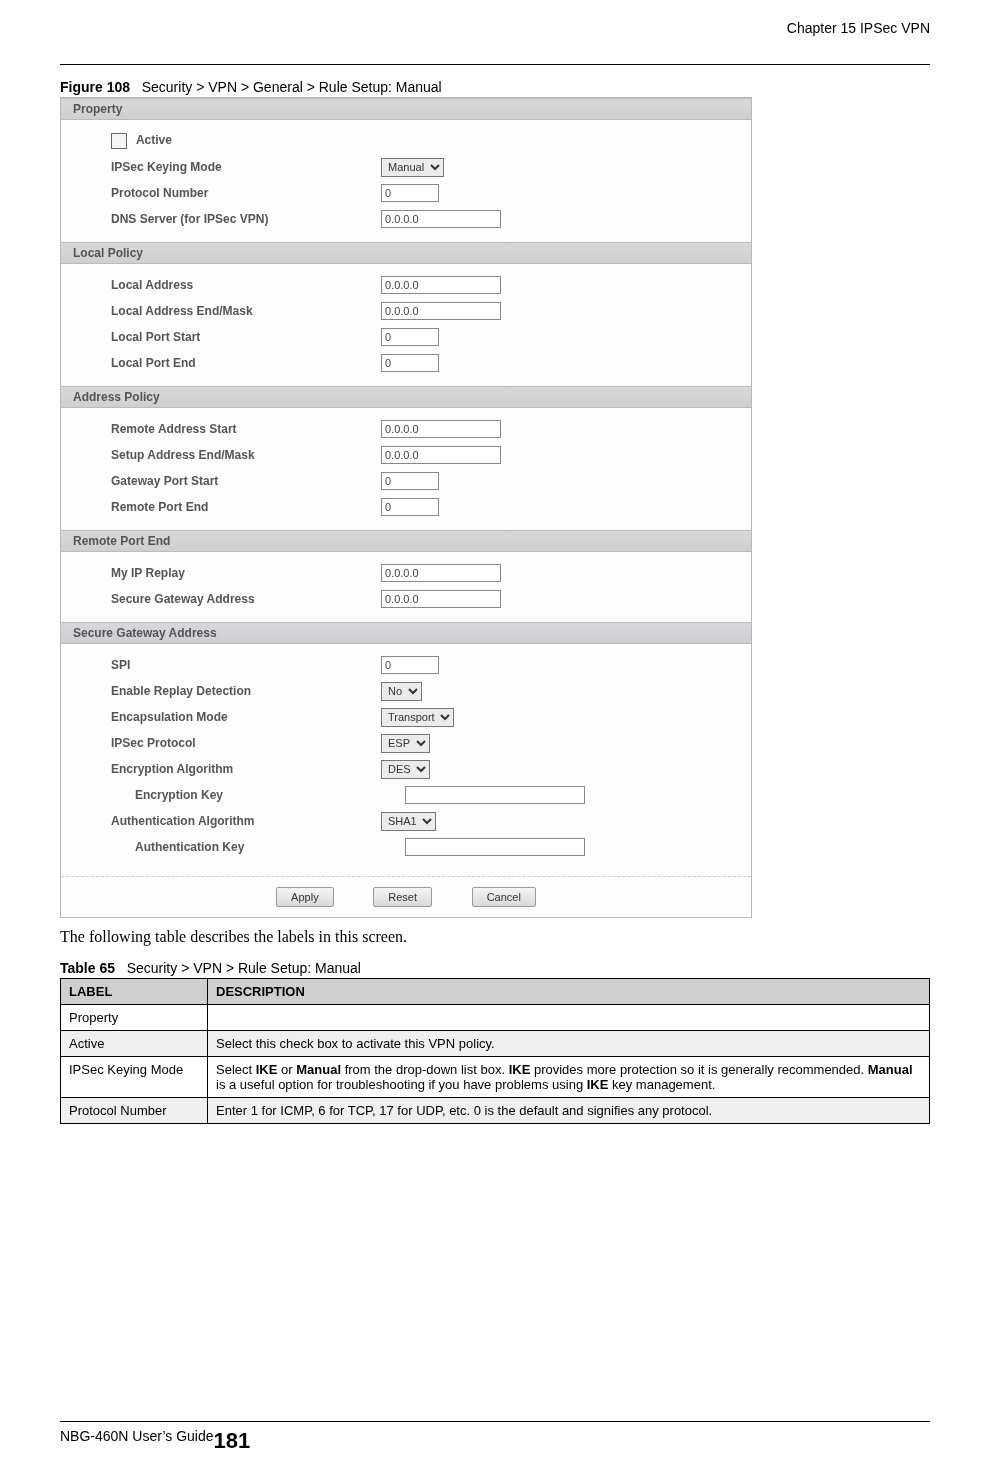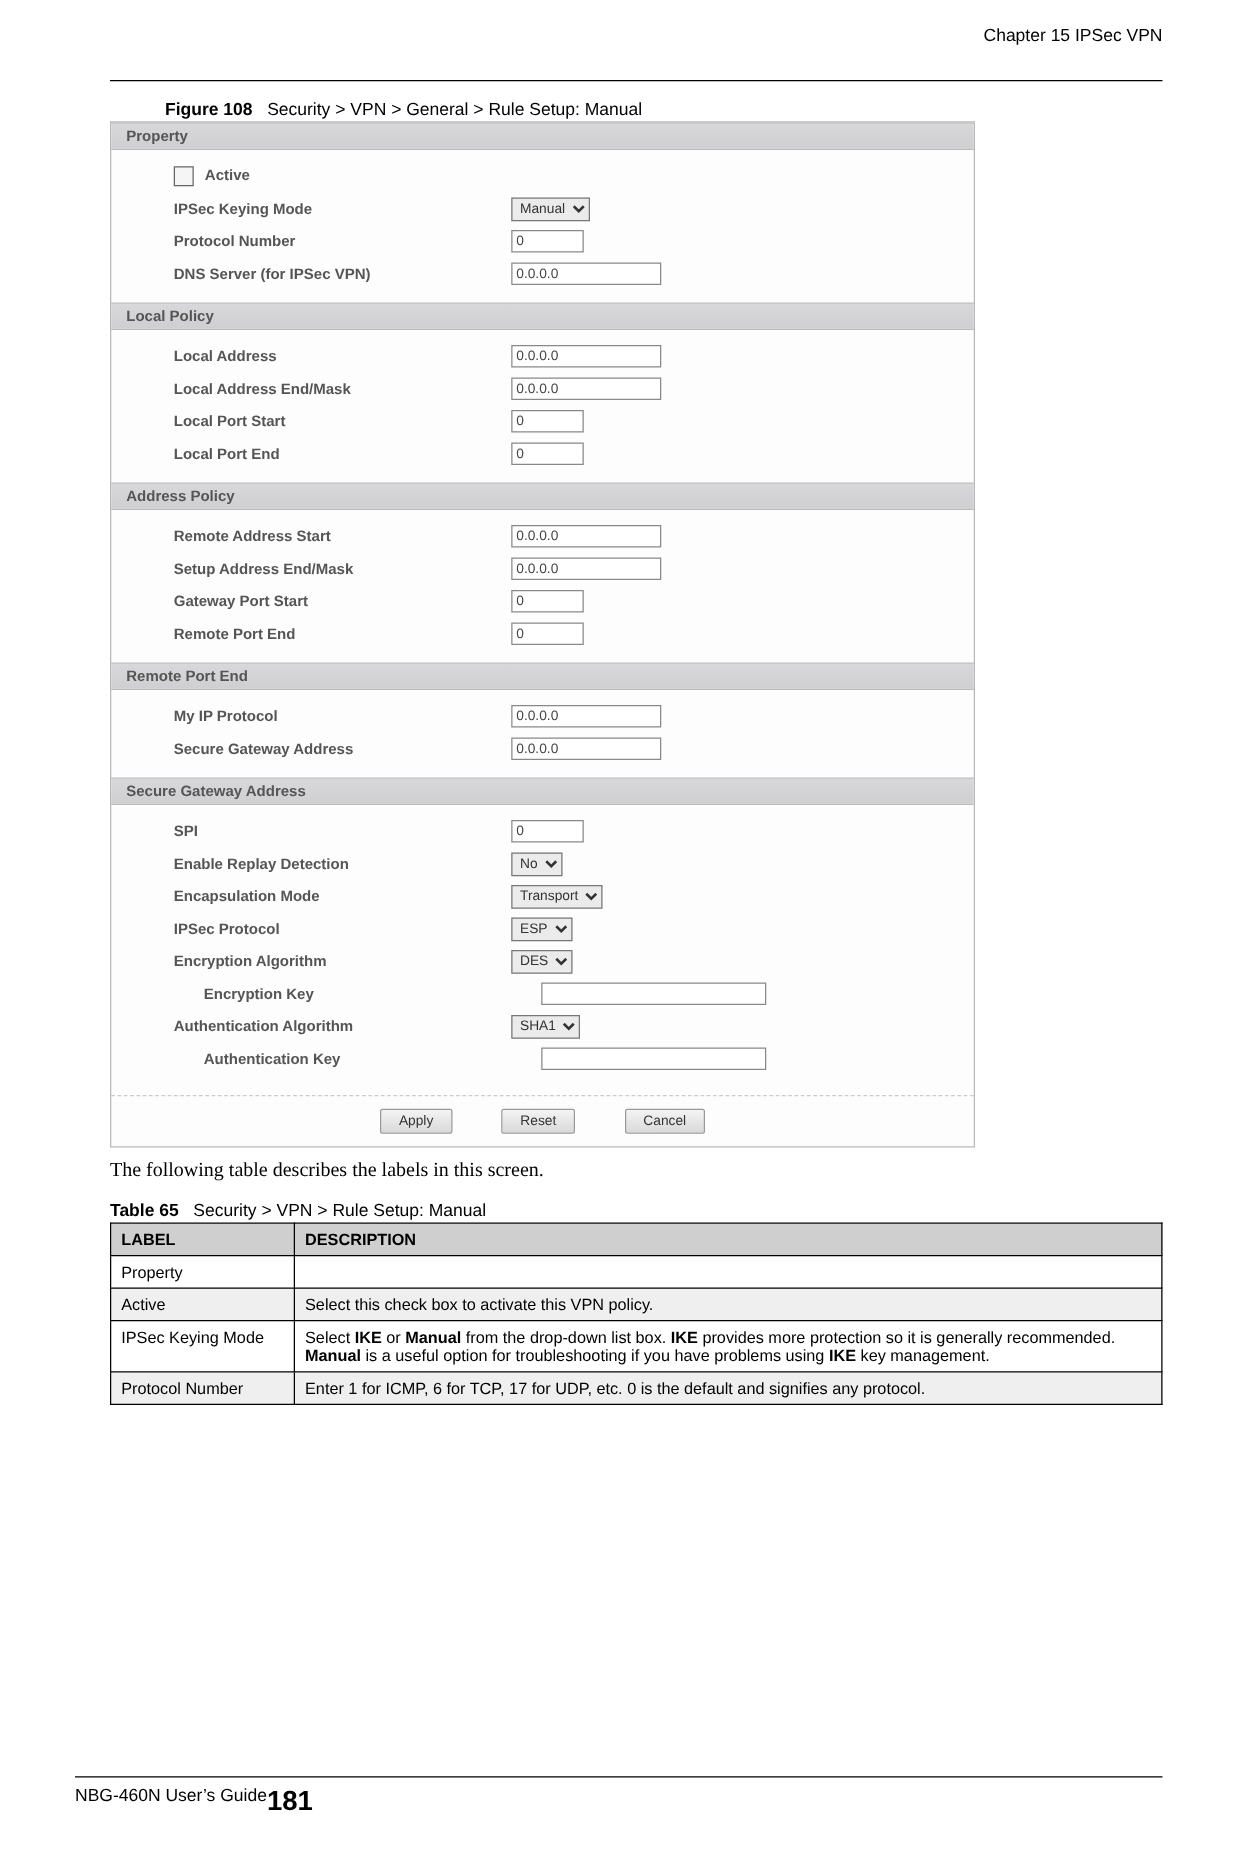--- a/index.html
+++ b/index.html
@@ -5,39 +5,39 @@
   body {
     font-family: "Helvetica", "Arial", sans-serif;
     font-size: 13px;
     color: #000;
     background: #fff;
     margin: 0;
     padding: 0;
     width: 990px;
   }
   .page {
-    padding: 20px 60px 0 88px;
+    padding: 20px 60px 0 60px;
     box-sizing: border-box;
     position: relative;
     min-height: 1482px;
   }
   .header-line {
     border-top: 1.5px solid #000;
     margin-bottom: 6px;
   }
   .chapter-header {
     text-align: right;
     font-size: 14px;
     margin-bottom: 28px;
   }
   .figure-caption {
     font-size: 14px;
     margin-bottom: 2px;
   }
-  .figure-caption b { font-weight: bold; margin-left: 44px; }
+  .figure-caption b { font-weight: bold; }
 
   
   .screenshot {
     border: 1px solid #b8b8b8;
     width: 690px;
     background: #fdfdfd;
     margin-bottom: 10px;
   }
   .section-bar {
     background: linear-gradient(to bottom, #d8d8da 0%, #cfcfd2 100%);
@@ -257,21 +257,21 @@
         <div class="form-label">Remote Port End</div>
         <div class="form-control">
             <input class="ctl-text w60" value="0" style="">
           </div>
       </div>
     </div>
 
     <div class="section-bar">Remote Port End</div>
     <div class="section-body">
       <div class="form-row">
-        <div class="form-label">My IP Protocol</div>
+        <div class="form-label">My IP Replay</div>
         <div class="form-control">
             <input class="ctl-text w100" value="0.0.0.0" style="">
           </div>
       </div>
       <div class="form-row">
         <div class="form-label">Secure Gateway Address</div>
         <div class="form-control">
             <input class="ctl-text w100" value="0.0.0.0" style="">
           </div>
       </div>

